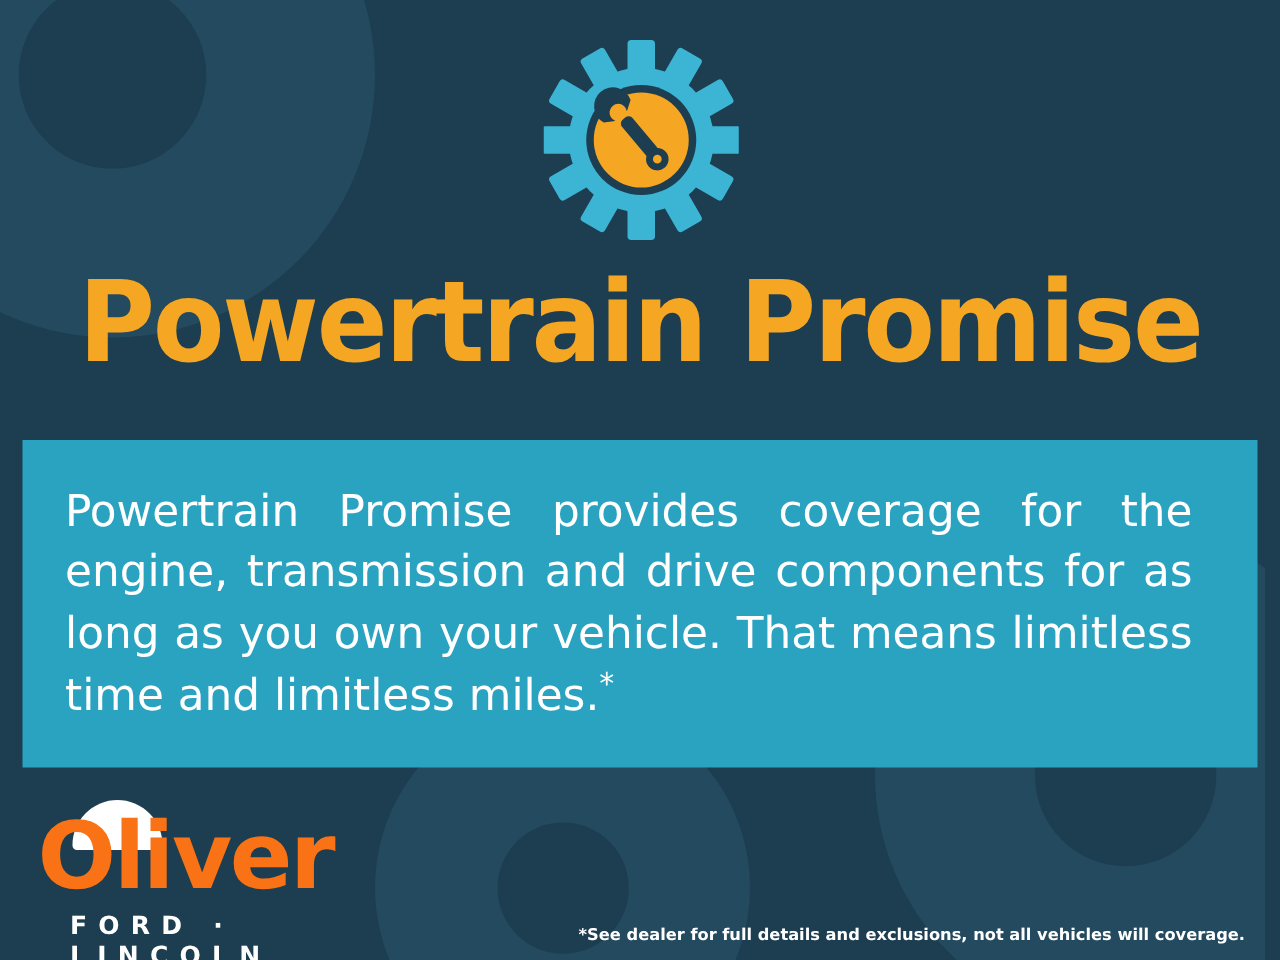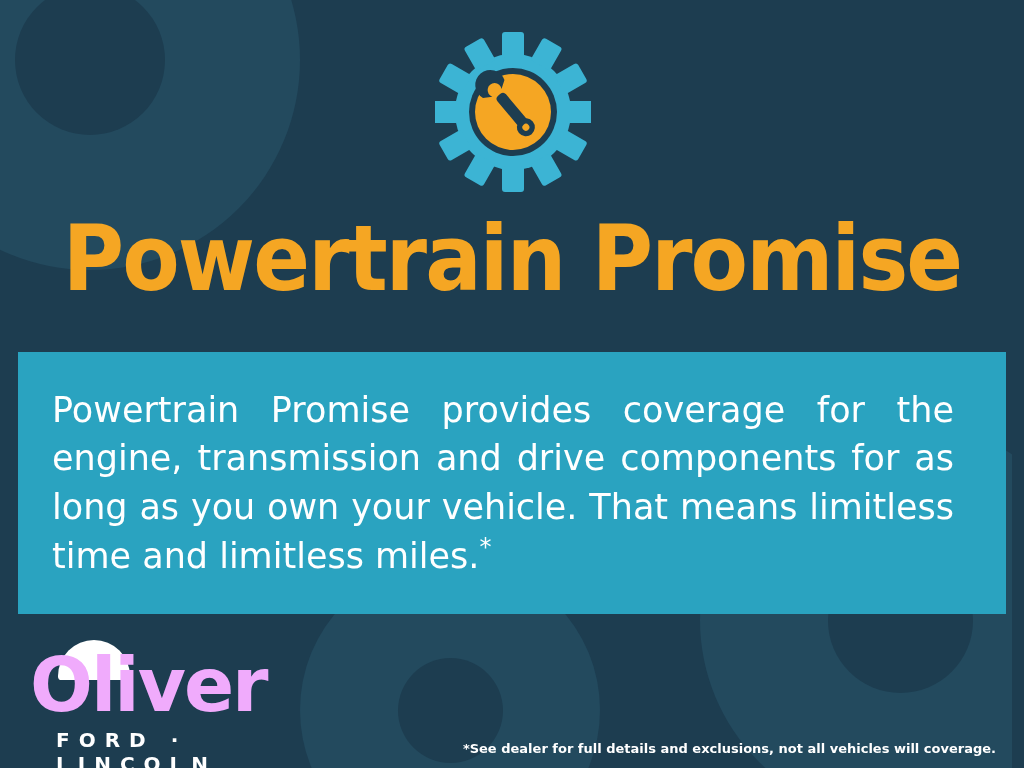--- a/index.html
+++ b/index.html
@@ -115,21 +115,21 @@
   }
   .brand-word {
     position: absolute;
     left: 0;
     top: 12px;
     font-family: "DejaVu Sans", sans-serif;
     font-weight: bold;
     font-size: 74px;
     letter-spacing: -2px;
     line-height: 1;
-    color: #f0abfc;
+    color: #f97316;
   }
   .brand-sub {
     position: absolute;
     left: 6px;
     top: 92px;
     font-family: "DejaVu Sans", sans-serif;
     font-weight: bold;
     font-size: 20px;
     letter-spacing: 9px;
     color: #ffffff;

